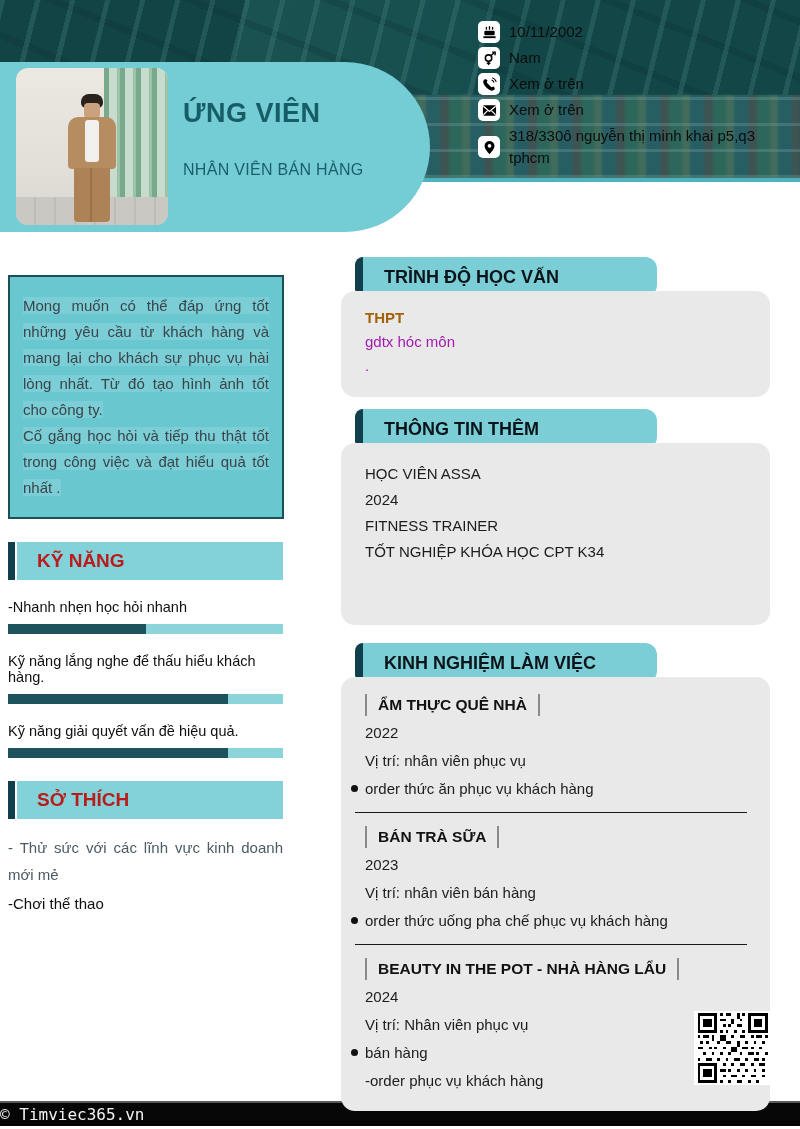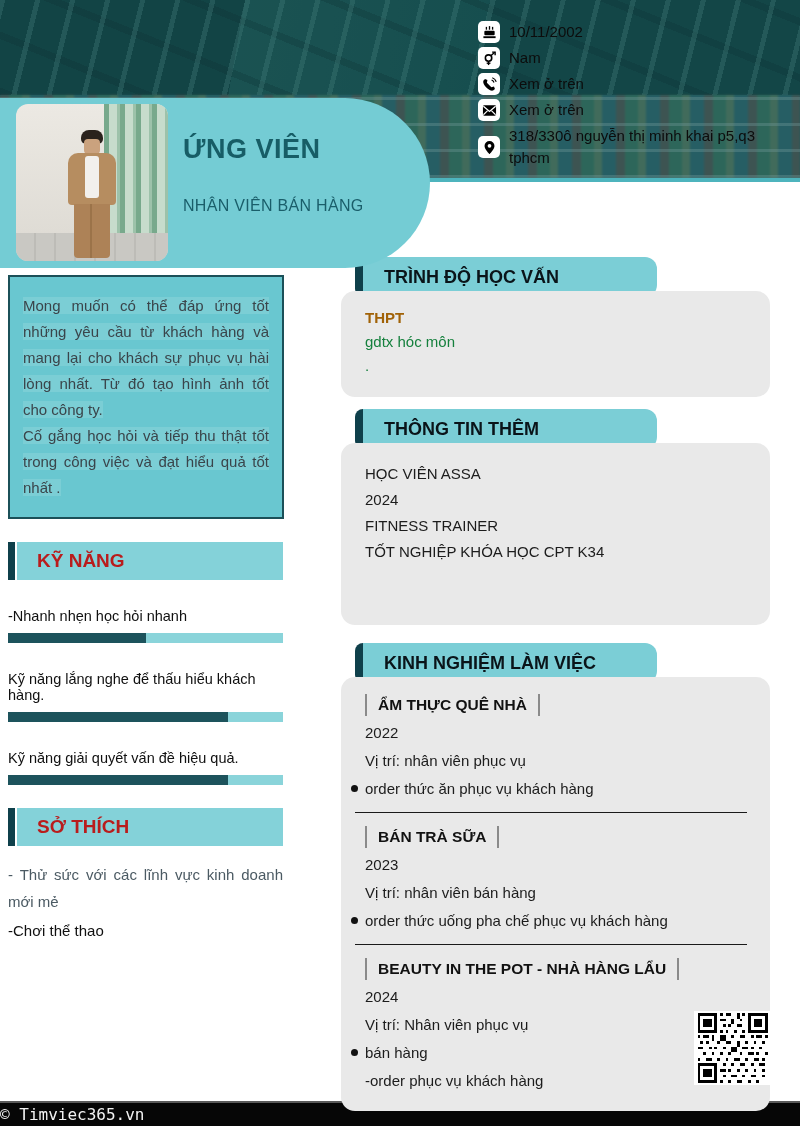--- a/index.html
+++ b/index.html
@@ -15,21 +15,21 @@
                repeating-linear-gradient(22deg, rgba(0,0,0,.28) 0 7px, transparent 7px 52px); }
   .shelves { position:absolute; top:95px; left:0; right:0; bottom:0; background:#2b5c55; }
   .shelves:before { content:""; position:absolute; inset:0;
     background:repeating-linear-gradient(90deg, rgba(172,64,52,.5) 0 9px, rgba(96,142,84,.55) 9px 22px, rgba(206,176,92,.45) 22px 30px, rgba(70,110,130,.5) 30px 44px);
     filter:blur(1px); }
   .shelves:after { content:""; position:absolute; inset:0;
     background:repeating-linear-gradient(0deg, rgba(230,238,232,.35) 0 3px, transparent 3px 26px); }
   .photo-tint { position:absolute; inset:0; background:rgba(23,90,95,.55); }
 
   
-  .profile-panel { position:absolute; top:62px; left:0; width:430px; height:170px; background:#74ccd4; border-radius:0 88px 88px 0; z-index:3;margin-top:36px; }
+  .profile-panel { position:absolute; top:62px; left:0; width:430px; height:170px; background:#74ccd4; border-radius:0 88px 88px 0; z-index:3; }
   .portrait { position:absolute; top:6px; left:16px; width:152px; height:157px; border-radius:12px; overflow:hidden; background:linear-gradient(#ece9e3,#dcd9d2); }
   .portrait .window { position:absolute; top:0; right:0; width:42%; height:84%;
     background:repeating-linear-gradient(90deg,#78a98c 0 5px,#c7dccc 5px 13px,#9dc2aa 13px 16px); }
   .portrait .floor { position:absolute; bottom:0; left:0; right:0; height:18%;
     background:repeating-linear-gradient(90deg,#c9c8c3 0 18px,#bdbcb7 18px 20px); }
   .person { position:absolute; top:26px; left:44px; width:64px; height:128px; }
   .person .hair { position:absolute; top:0; left:21px; width:22px; height:14px; background:#2a221c; border-radius:8px 8px 5px 5px; }
   .person .face { position:absolute; top:9px; left:24px; width:16px; height:15px; background:#caa27e; border-radius:4px; }
   .person .jacket { position:absolute; top:23px; left:8px; width:48px; height:52px; background:#b68d60; border-radius:10px 10px 4px 4px; }
   .person .tank { position:absolute; top:26px; left:25px; width:14px; height:42px; background:#f2f0ec; border-radius:3px; }
@@ -47,39 +47,39 @@
   .contact-text { font-size:15px; color:#0c0c0c; line-height:22px; padding-top:0; max-width:275px; }
 
   
   .left-col { position:absolute; top:275px; left:8px; width:275px; }
   .objective-box { width:276px; min-height:233px; background:#69c7d0; border:2px solid #1b5058; padding:16px 13px; }
   .objective-box p { font-size:15px; line-height:1.73; color:#3a454b; text-align:justify; }
   .objective-box p span { background:#7bced5; }
   .side-header { display:flex; align-items:stretch; height:38px; margin-top:23px; }
   .side-header .block { width:7px; background:#0f404b; margin-right:2px; }
   .side-header .bar { flex:1; background:#84d2d9; display:flex; align-items:center; padding-left:20px; font-size:19px; font-weight:bold; color:#b91c1c; }
-  .skill-item { margin-top:28px; }
+  .skill-item { margin-top:19px; }
   .skill-label { font-size:14.5px; color:#101010; }
   .skill-bar { margin-top:9px; height:10px; background:#8ad4da; }
   .skill-fill { height:10px; background:#1d535c; }
   .hobby-1 { margin-top:15px; font-size:15px; line-height:1.85; color:#4b5a63; text-align:justify; }
   .hobby-1 span { background:rgba(255,255,255,.6); }
   .hobby-2 { margin-top:6px; font-size:15px; color:#101010; }
 
   
   .right-col { position:absolute; top:257px; left:341px; width:429px; }
   .section-header { display:flex; height:40px; margin-left:14px; position:relative; }
   .section-header .accent { width:8px; background:#0f404b; border-radius:8px 0 0 8px; }
   .section-header .bar { width:294px; background:#7bced6; border-radius:0 12px 12px 0; display:flex; align-items:center; padding-left:21px; font-size:18px; font-weight:bold; color:#0a1419; }
   .section-card { position:relative; margin-top:-6px; background:#e9e9e9; border-radius:14px; padding:18px 24px; z-index:1; }
   .card-edu { min-height:106px; margin-bottom:12px; }
   .card-info { min-height:182px; margin-bottom:18px; }
   .card-exp { min-height:403px; padding-top:16px; }
   .edu-school { font-size:15px; font-weight:bold; color:#a16207; }
-  .edu-line { margin-top:7px; font-size:15px; color:#15803d; }
+  .edu-line { margin-top:7px; font-size:15px; color:#a21caf; }
   .info-line { font-size:15px; color:#1c1c1c; line-height:26px; }
   .job-title-row { display:flex; align-items:center; height:24px; }
   .vbar { width:2px; height:22px; background:#8a8a8a; }
   .job-title { font-size:15.5px; font-weight:bold; color:#111; margin:16px 11px; }
   .job-line { margin-top:4px; font-size:15px; color:#1c1c1c; line-height:24px; }
   .job-bullet { position:relative; margin-top:4px; font-size:15px; color:#1c1c1c; line-height:24px; }
   .job-bullet:before { content:""; position:absolute; left:-14px; top:8px; width:7px; height:7px; border-radius:50%; background:#111; }
   .job-divider { height:1px; background:#1a1a1a; margin:11px 0 12px -10px; width:392px; }
 
   

